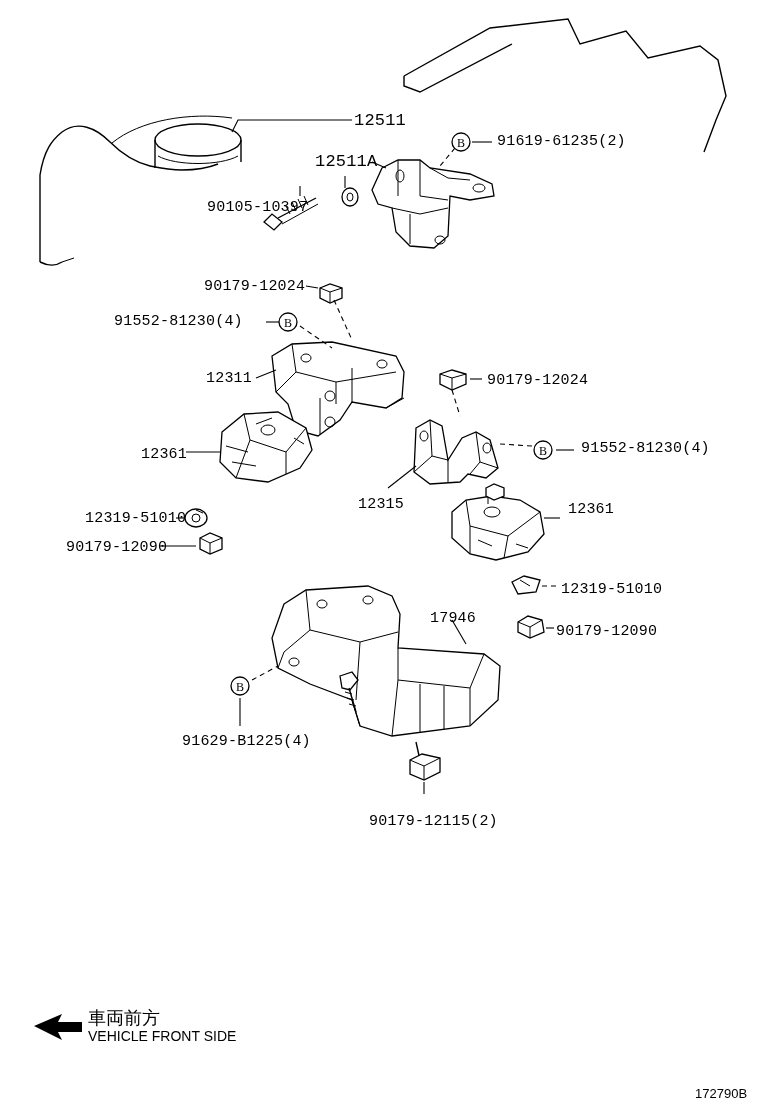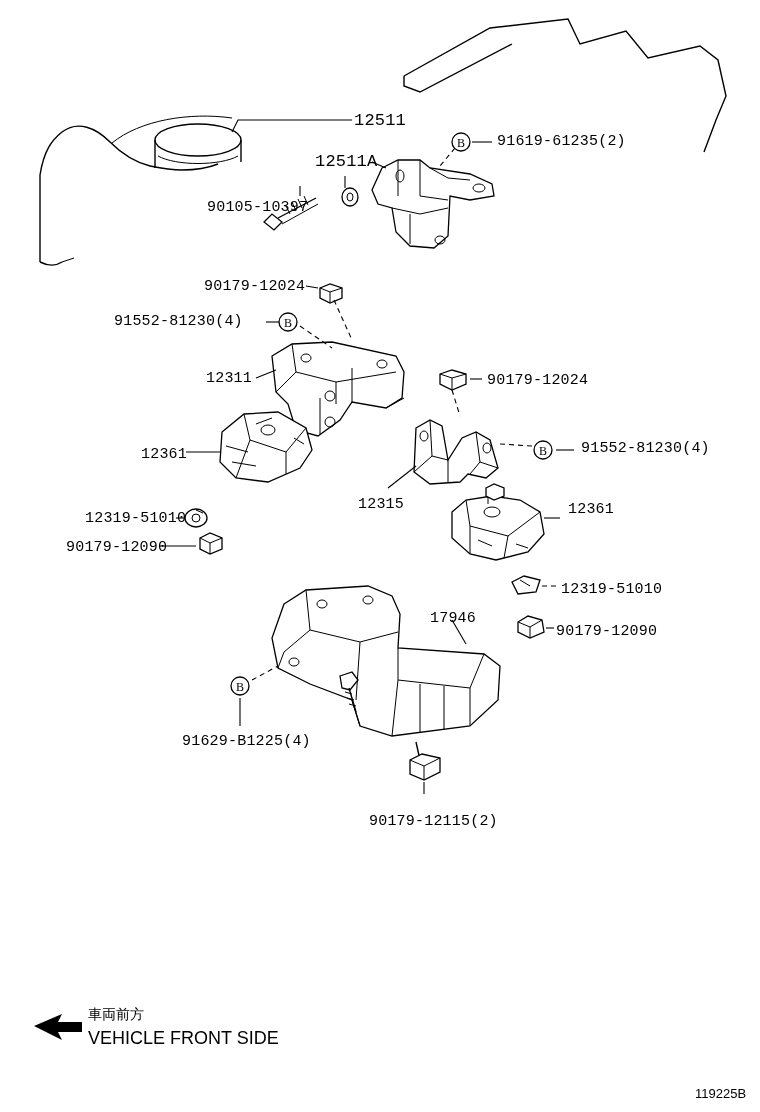--- a/index.html
+++ b/index.html
@@ -26,26 +26,26 @@
     letter-spacing: 0.2px;
     color: #000;
     white-space: nowrap;
     line-height: 1;
   }
   .lbl.big {
     font-size: 17px;
   }
   .footer-jp {
     position: absolute;
+    font-size: 18px;
+    white-space: nowrap;
+  }
+  .footer-en {
+    position: absolute;
     font-size: 14px;
-    white-space: nowrap;
-  }
-  .footer-en {
-    position: absolute;
-    font-size: 18px;
     white-space: nowrap;
   }
   .code-id {
     position: absolute;
     font-size: 13px;
     white-space: nowrap;
   }
   svg { display: block; }
   .stroke { fill: none; stroke: #000; stroke-width: 1.4; }
   .thin { fill: none; stroke: #000; stroke-width: 1; }
@@ -317,15 +317,15 @@
   <div class="lbl" style="left:66px;  top:540px;">90179-12090</div>
   <div class="lbl" style="left:561px; top:582px;">12319-51010</div>
   <div class="lbl" style="left:430px; top:611px;">17946</div>
   <div class="lbl" style="left:556px; top:624px;">90179-12090</div>
   <div class="lbl" style="left:182px; top:734px;">91629-B1225(4)</div>
   <div class="lbl" style="left:369px; top:802px;margin-top:12px;">90179-12115(2)</div>
 
   <div class="footer-jp" style="left:88px; top:1006px;">車両前方</div>
   <div class="footer-en" style="left:88px; top:1028px;">VEHICLE FRONT SIDE</div>
 
-  <div class="code-id" style="left:695px; top:1086px;">119225B</div>
+  <div class="code-id" style="left:695px; top:1086px;">172790B</div>
 
 </div>
 
 </body></html>

